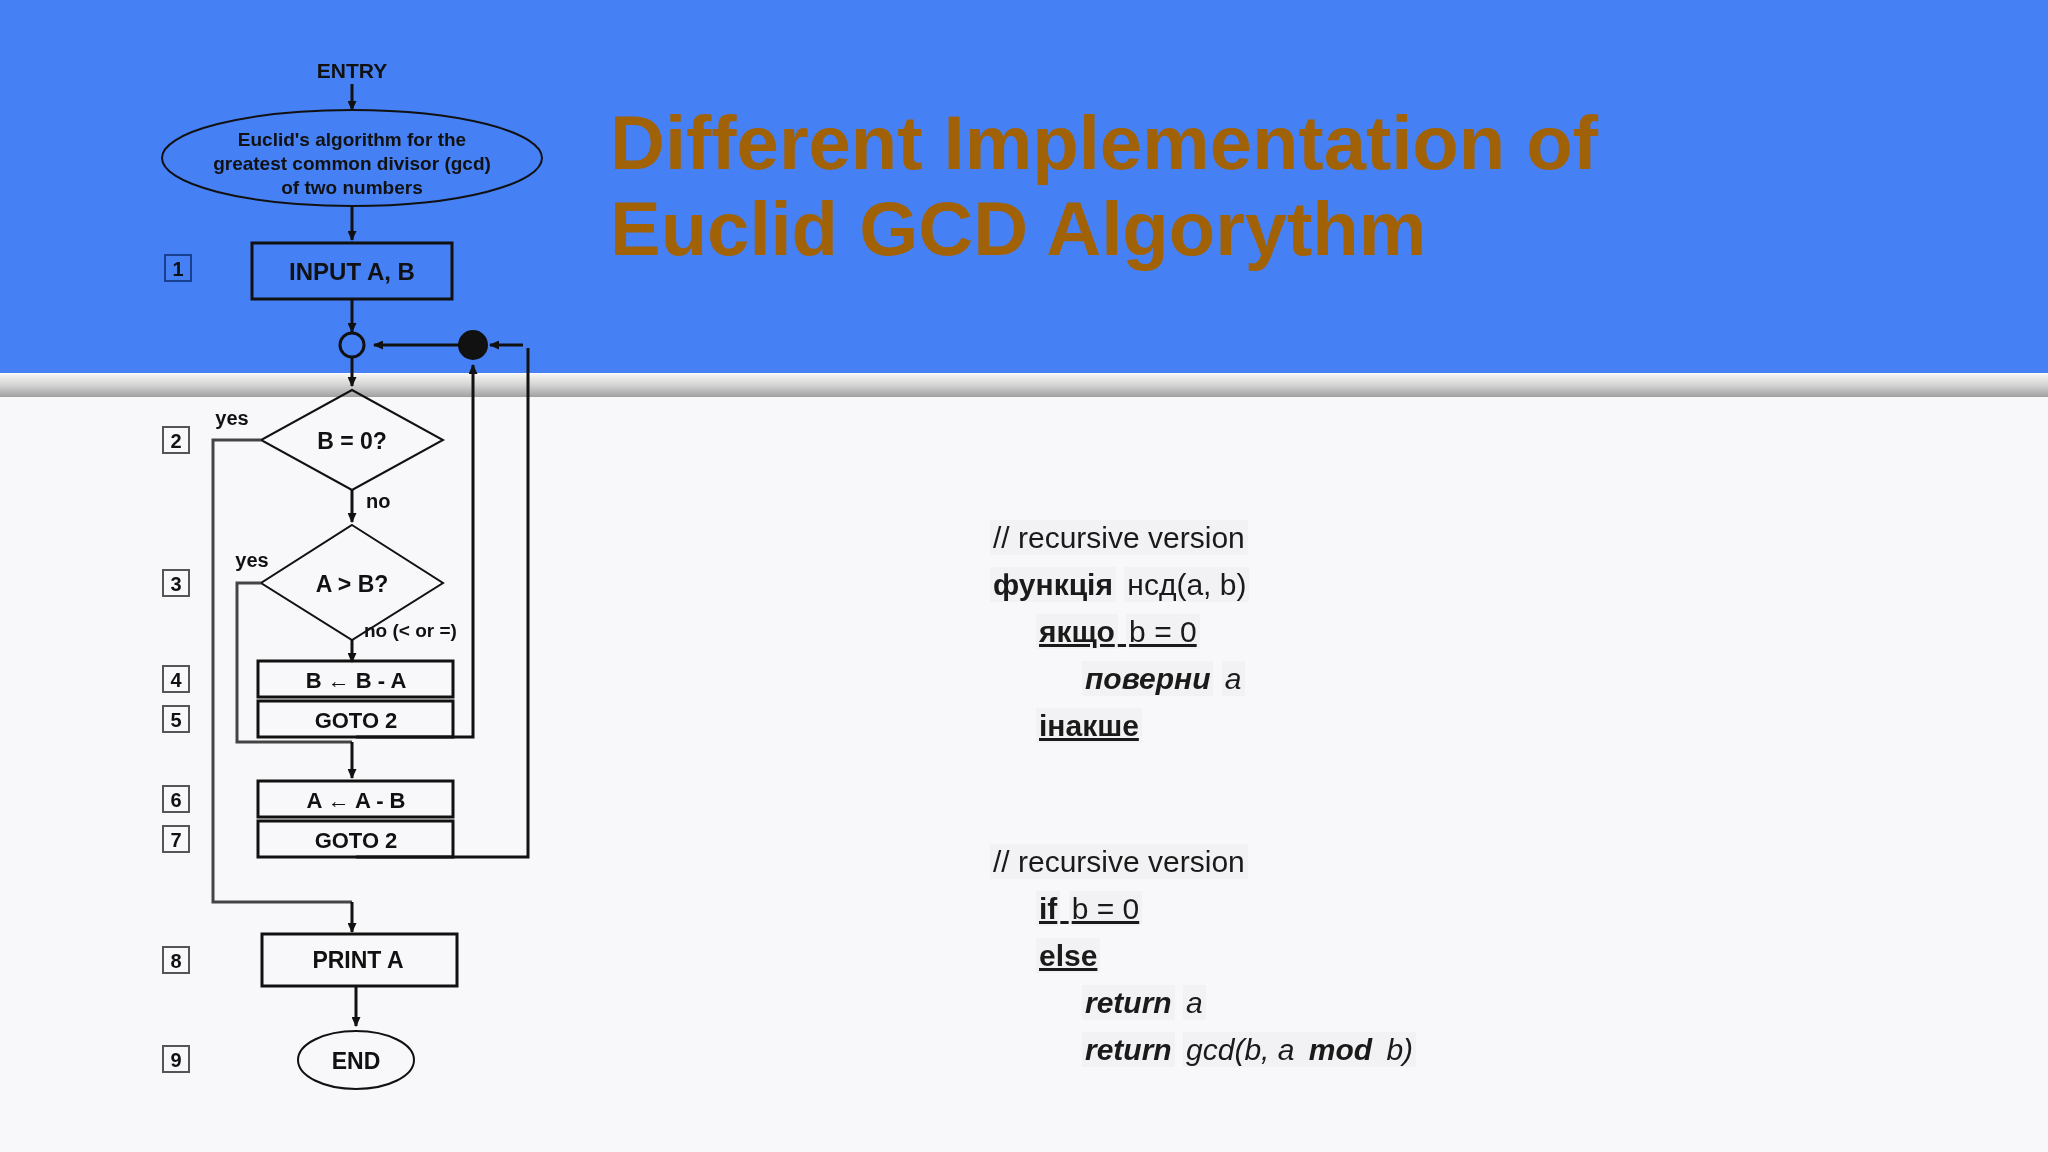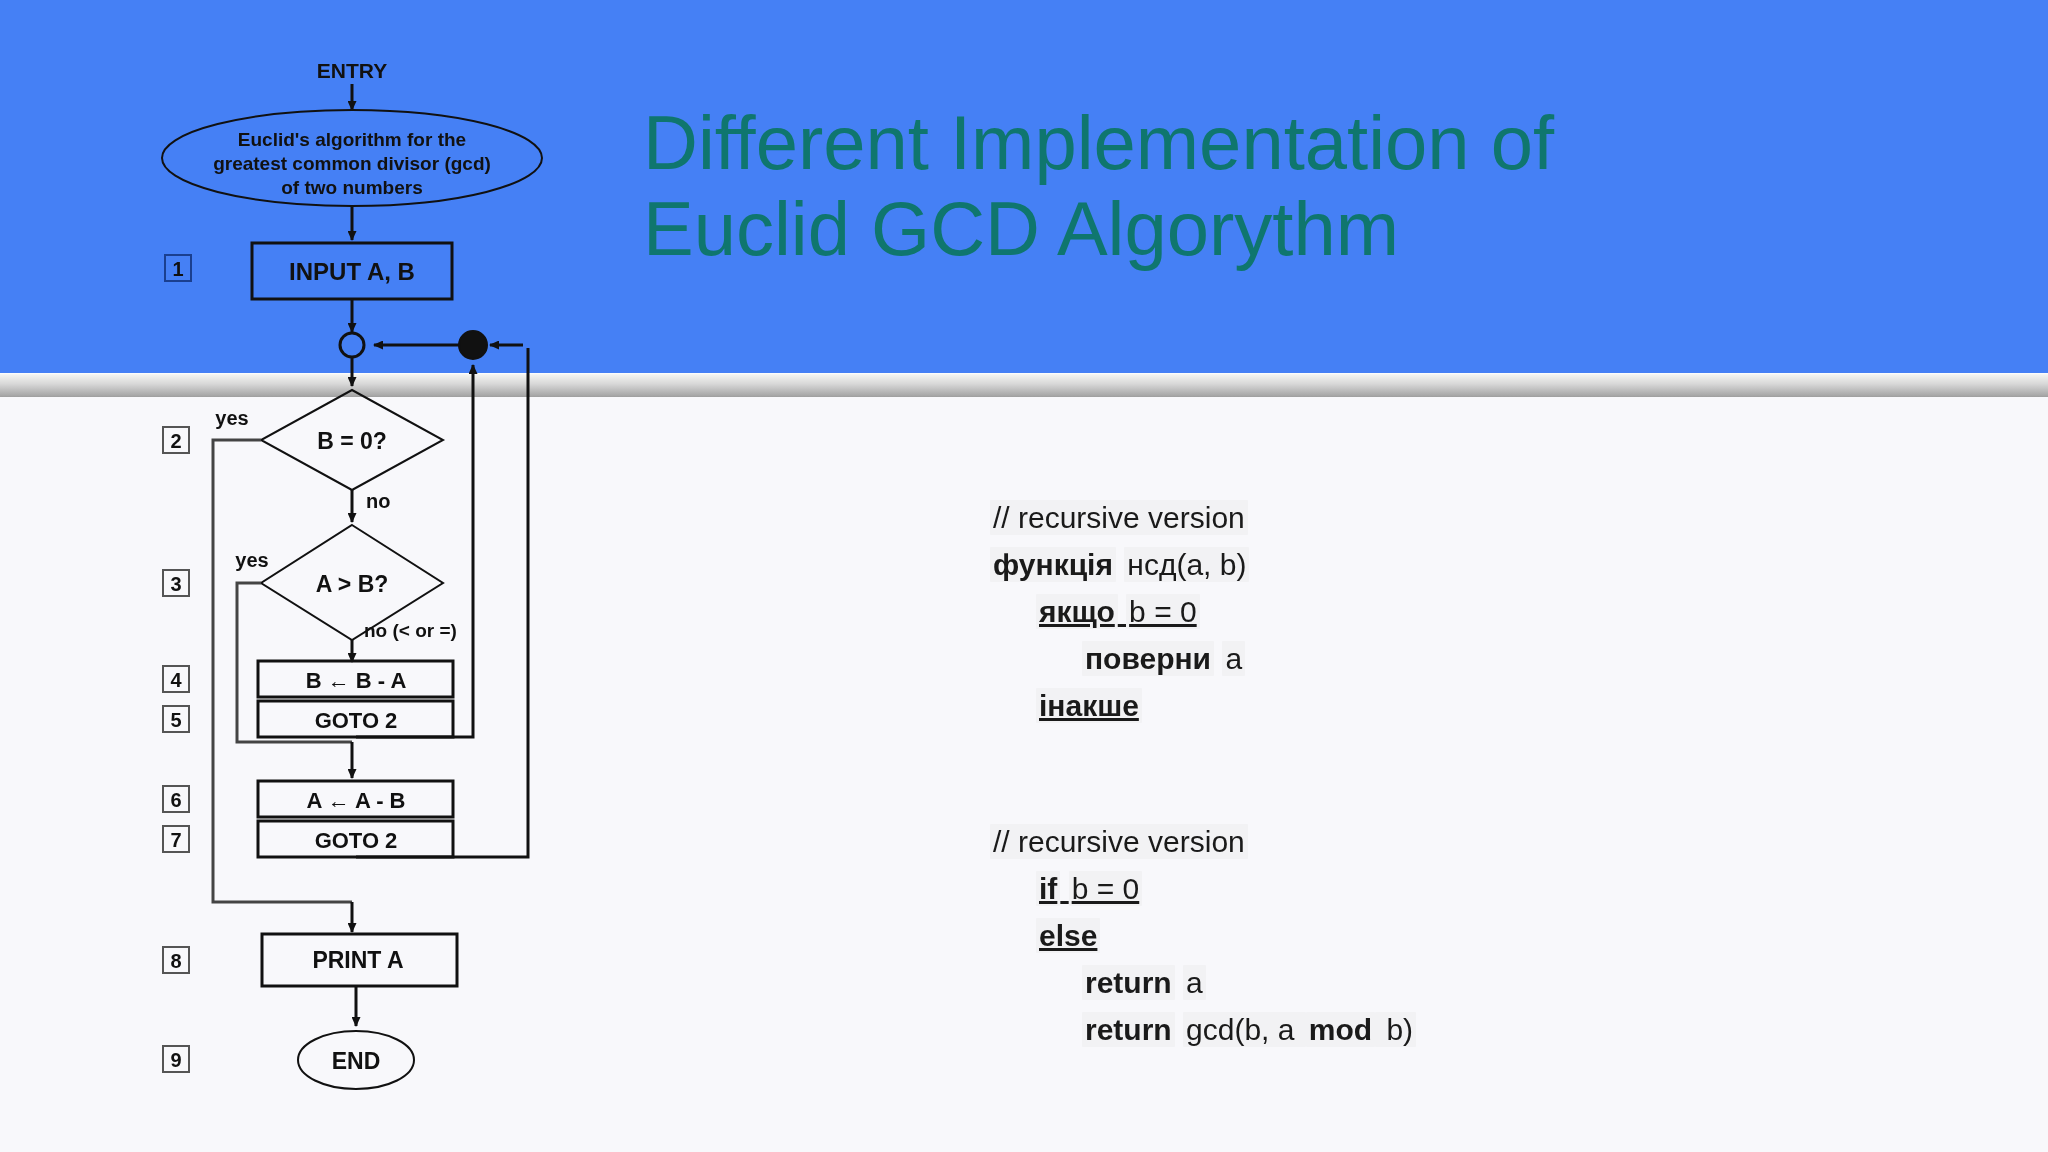--- a/index.html
+++ b/index.html
@@ -16,57 +16,58 @@
   }
   #divider-band{
     position:absolute;left:0;top:373px;width:2048px;height:24px;
     background:linear-gradient(to bottom,#ffffff 0%,#f2f3f0 8%,#d8d8d8 45%,#a9a9a9 92%,#9e9e9e 100%);
   }
   #lower-band{
     position:absolute;left:0;top:397px;width:2048px;height:755px;
     background:#f8f8fb;
   }
   #slide-title{
-    position:absolute;left:643px;top:100px;width:1360px;
-    color:#0f766e;
+    position:absolute;left:610px;top:100px;width:1360px;
+    color:#a16207;
     font-size:76px;
     line-height:1.13;
-    font-weight:normal;
+    font-weight:bold;
     letter-spacing:0px;
     white-space:pre-line;
   }
   
   #flowchart{
     position:absolute;left:0px;top:0px;
   }
   .fc-text{
     font-family:"Liberation Sans", sans-serif;
     fill:#111111;
   }
   
   .code-block{
     position:absolute;
     font-family:"Liberation Sans", sans-serif;
     font-size:30px;
     color:#1a1a1a;
     line-height:47px;
     white-space:nowrap;
+    margin-top:20px;
   }
   #code-ua{ left:990px; top:494px; }
   #code-en{ left:990px; top:818px; }
   .code-line{ height:47px; }
   .tok{
     background:#f2f2f4;
     padding:1px 3px;
     border-radius:1px;
   }
   .kw{ font-weight:bold; }
   .cmt{ }
   .ind1{ padding-left:46px;text-decoration:underline; }
-  .ind2{ padding-left:92px; }
+  .ind2{ padding-left:92px;font-style:italic; }
 </style>
 </head>
 <body>
 
 <div id="header-band"></div>
 <div id="divider-band"></div>
 <div id="lower-band"></div>
 
 <div id="slide-title">Different Implementation of
 Euclid GCD Algorythm</div>

